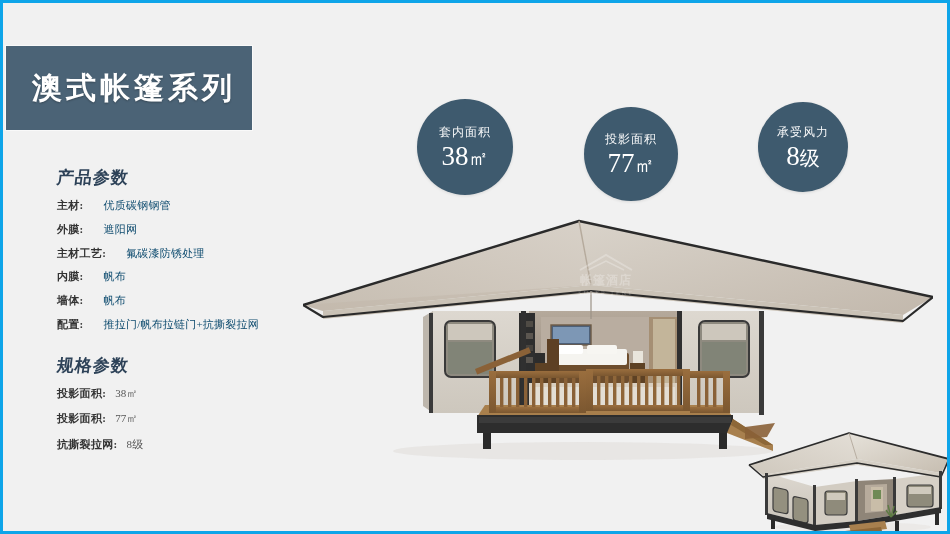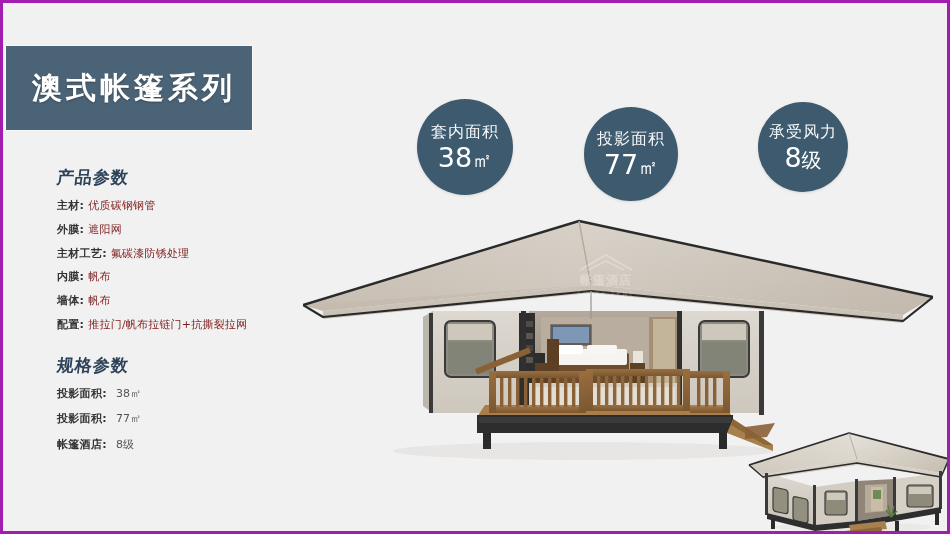--- a/index.html
+++ b/index.html
@@ -5,22 +5,23 @@
   html,body{margin:0;padding:0;}
   body{
     width:950px;height:534px;overflow:hidden;
     background:#ffffff;
     font-family:"DejaVu Sans","Liberation Sans",sans-serif;
   }
   .slide{
     position:relative;width:950px;height:534px;
     background:#f1f1f1;
     box-sizing:border-box;
-    border:3px solid #a21caf;
+    border:3px solid #0ea5e9;
     overflow:hidden;
+    font-family:Liberation Serif, serif;
   }
 
   
   .title-banner{
     position:absolute;left:3px;top:43px;width:246px;height:84px;
     background:#4b6376;
     display:flex;align-items:center;
     box-shadow:0 0 0 1px rgba(255,255,255,.55);
   }
   .title-text{
@@ -38,35 +39,35 @@
     transform:skewX(-7deg);
     display:inline-block;
     margin:0 0 10px 2px;
   }
   .spec-row{
     display:flex;align-items:baseline;
     margin:0 0 10px 2px;font-size:11px;line-height:1.25;
     white-space:nowrap;
   }
   .spec-label{color:#333333;font-weight:bold;letter-spacing:.3px;}
-  .spec-value{color:#7f1d1d;margin-left:4px;letter-spacing:.2px;}
+  .spec-value{color:#0c4a6e;margin-left:20px;letter-spacing:.2px;}
   .group2{margin-top:22px;}
   .group2 .spec-row{margin-bottom:12px;}
   .group2 .spec-value{margin-left:9px;color:#555555;}
 
   
   .badge{
     position:absolute;border-radius:50%;
     background:#3e5a6e;
     display:flex;flex-direction:column;
     align-items:center;justify-content:center;
     color:#ffffff;text-align:center;
     box-shadow:0 1px 3px rgba(0,0,0,.10);
   }
-  .badge .b-label{font-size:16px;letter-spacing:1px;opacity:.96;margin-bottom:1px;}
+  .badge .b-label{font-size:12px;letter-spacing:1px;opacity:.96;margin-bottom:1px;}
   .badge .b-value{font-size:27px;letter-spacing:0px;line-height:1.05;font-weight:400;}
   .badge .b-value .unit{font-size:20px;}
   #badge1{left:414px;top:96px;width:96px;height:96px;}
   #badge2{left:581px;top:104px;width:94px;height:94px;}
   #badge3{left:755px;top:99px;width:90px;height:90px;}
 
   
   .tent-main{position:absolute;left:300px;top:190px;width:630px;height:280px;}
   .tent-main svg{display:block;}
 
@@ -128,21 +129,21 @@
       <div>
         <div class="spec-row">
           <span class="spec-label">投影面积:</span>
           <span class="spec-value">38㎡</span>
         </div>
         <div class="spec-row">
           <span class="spec-label">投影面积:</span>
           <span class="spec-value">77㎡</span>
         </div>
         <div class="spec-row">
-          <span class="spec-label">帐篷酒店:</span>
+          <span class="spec-label">抗撕裂拉网:</span>
           <span class="spec-value">8级</span>
         </div>
       </div>
     </div>
   </div>
 
   <div class="badge" id="badge1">
     <div class="b-label">套内面积</div>
     <div class="b-value"><span>38</span><span class="unit">㎡</span></div>
   </div>

